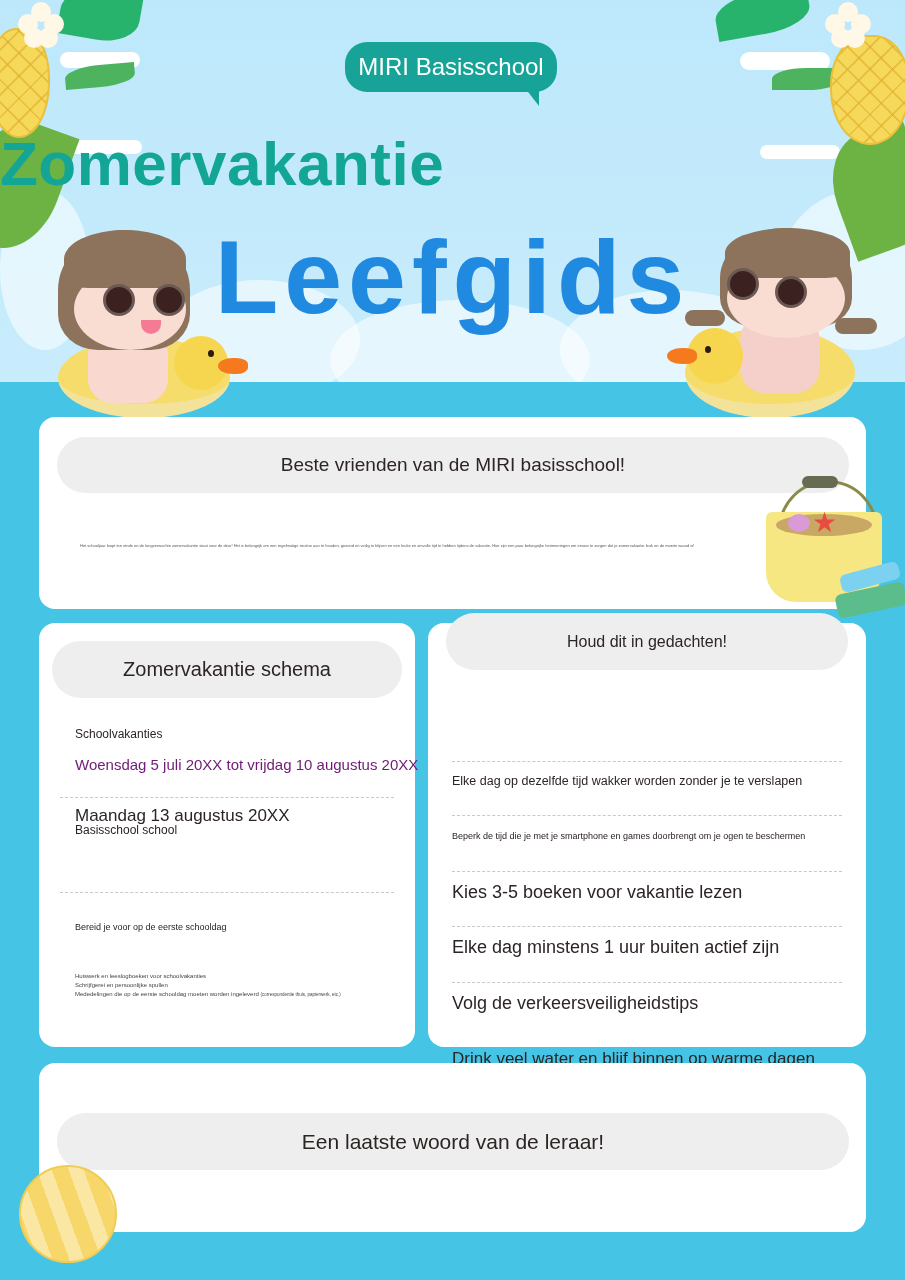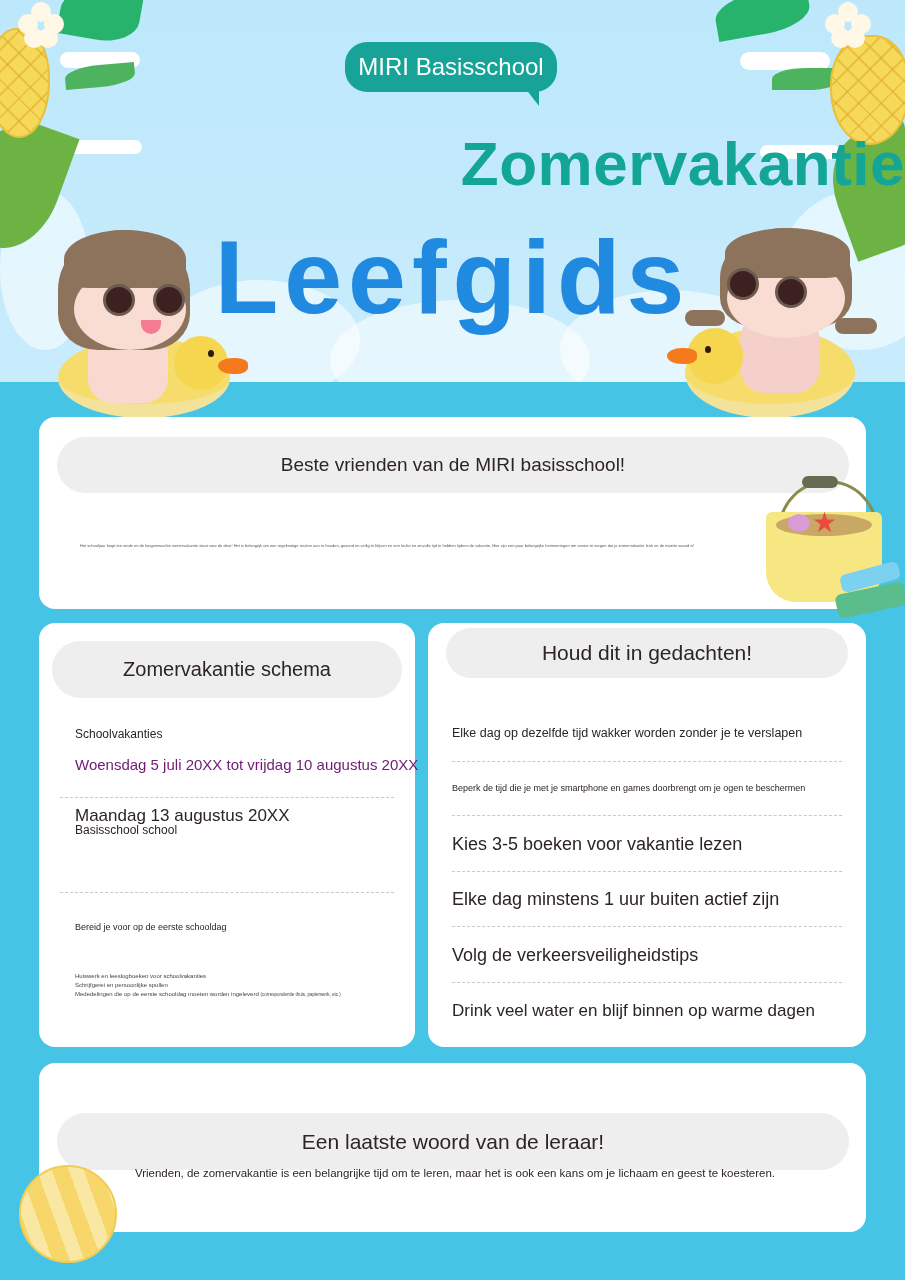--- a/index.html
+++ b/index.html
@@ -16,21 +16,21 @@
   .pineapple { position: absolute; background: #f6d85a; border-radius: 45% 45% 50% 50%; border: 2px solid #e9c03c;
     background-image: repeating-linear-gradient(45deg, transparent 0 14px, rgba(220,170,40,0.5) 14px 16px),
                       repeating-linear-gradient(-45deg, transparent 0 14px, rgba(220,170,40,0.5) 14px 16px); }
   .flower { position: absolute; width: 46px; height: 46px; }
   .flower span { position: absolute; width: 20px; height: 20px; background: #fff8e6; border-radius: 50%; }
 
   .bubble { position: absolute; left: 345px; top: 42px; width: 212px; height: 50px; background: #17a398; border-radius: 22px;
     display: flex; align-items: center; justify-content: center; color: #fff; font-size: 24px; }
   .bubble::after { content: ""; position: absolute; right: 18px; bottom: -14px; border-left: 14px solid transparent; border-top: 18px solid #17a398; }
 
-  .title1 { position: absolute; left: 0; width: 905px; top: 128px; text-align: right; font-size: 62px; font-weight: bold; color: #13a596; letter-spacing: 0.5px; }
+  .title1 { position: absolute; left: 0; width: 905px; top: 128px; text-align: left; font-size: 62px; font-weight: bold; color: #13a596; letter-spacing: 0.5px; }
   .title2 { position: absolute; left: 0; width: 905px; top: 218px; text-align: center; font-size: 104px; font-weight: bold; color: #2089e0; letter-spacing: 6px; }
 
   .kid { position: absolute; }
   .kid .ring { position: absolute; background: #f6dc6a; border-radius: 50%; border-bottom: 14px solid #f3e39a; }
   .kid .body { position: absolute; background: #f9d8cf; border-radius: 40% 40% 30% 30%; }
   .kid .head { position: absolute; background: #f9dcd2; border-radius: 50%; }
   .kid .hair { position: absolute; background: #8d735b; border-radius: 50% 50% 30% 30%; }
   .kid .lens { position: absolute; width: 32px; height: 32px; background: #3b2220; border-radius: 50%; border: 3px solid #6c5a52; }
   .kid .duck { position: absolute; background: #f7d64f; border-radius: 50%; }
   .kid .beak { position: absolute; background: #f57a1d; border-radius: 50% 40% 40% 50%; }
@@ -41,21 +41,21 @@
 
   .intro-text { position: absolute; left: 80px; top: 543px; width: 620px; font-size: 4px; color: #555; white-space: nowrap; overflow: hidden; }
 
   .label-sm { position: absolute; font-size: 12px; color: #2d2424; }
   .value-md { position: absolute; font-size: 15px; color: #701a75; }
   .value-lg { position: absolute; font-size: 17px; color: #2d2424; }
   .dash { position: absolute; border-top: 1px dashed #c9c9c9; height: 0; }
   .tiny { position: absolute; font-size: 6px; color: #444; line-height: 9px; }
   .tiny small { font-size: 4.5px; }
 
-  .tip { position: absolute; left: 452px; color: #2d2424; white-space: nowrap; }
+  .tip { position: absolute; left: 452px; color: #2d2424; white-space: nowrap; margin-top: 48px; }
 
   .closing { position: absolute; left: 70px; width: 770px; top: 1164px; text-align: center; font-size: 11.5px; line-height: 18px; color: #2d2424; }
   .ball { position: absolute; left: 19px; top: 1165px; width: 98px; height: 98px; border-radius: 50%; background: #f7d76a;
     background-image: repeating-linear-gradient(70deg, #f7d76a 0 16px, #fbe7a4 16px 30px); border: 2px solid #f1cc55; }
 </style>
 </head>
 <body>
 
 <div class="sky">
   <div class="cloud" style="left:60px;top:52px;width:80px;height:16px;"></div>
@@ -157,36 +157,35 @@
 <div class="value-lg" style="left:75px;top:806px;text-align:center;">Maandag 13 augustus 20XX</div>
 <div class="dash" style="left:60px;top:892px;width:334px;"></div>
 <div class="label-sm" style="left:75px;top:922px;font-size:9px;">Bereid je voor op de eerste schooldag</div>
 <div class="tiny" style="left:75px;top:972px;width:320px;">
   <div><span>Huiswerk en leeslogboeken voor schoolvakanties</span></div>
   <div><span>Schrijfgerei en persoonlijke spullen</span></div>
   <div><span>Mededelingen die op de eerste schooldag moeten worden ingeleverd</span> <small>(correspondentie thuis, papierwerk, etc.)</small></div>
 </div>
 
 <div class="card" style="left:428px;top:623px;width:438px;height:424px;"></div>
-<div class="pill" style="left:446px;top:628px;width:402px;height:50px;font-size:21px;">
+<div class="pill" style="left:446px;top:613px;width:402px;height:57px;font-size:16px;">
   <span>Houd dit in gedachten!</span>
 </div>
 <div class="tip" style="top:726px;font-size:12.5px;">Elke dag op dezelfde tijd wakker worden zonder je te verslapen</div>
 <div class="dash" style="left:452px;top:761px;width:390px;"></div>
 <div class="tip" style="top:783px;font-size:9px;">Beperk de tijd die je met je smartphone en games doorbrengt om je ogen te beschermen</div>
 <div class="dash" style="left:452px;top:815px;width:390px;"></div>
 <div class="tip" style="top:834px;font-size:18px;">Kies 3-5 boeken voor vakantie lezen</div>
 <div class="dash" style="left:452px;top:871px;width:390px;"></div>
 <div class="tip" style="top:889px;font-size:18px;">Elke dag minstens 1 uur buiten actief zijn</div>
 <div class="dash" style="left:452px;top:926px;width:390px;"></div>
 <div class="tip" style="top:945px;font-size:18px;">Volg de verkeersveiligheidstips</div>
 <div class="dash" style="left:452px;top:982px;width:390px;"></div>
 <div class="tip" style="top:1001px;font-size:17px;">Drink veel water en blijf binnen op warme dagen</div>
 
 <div class="card" style="left:39px;top:1063px;width:827px;height:169px;"></div>
 <div class="pill" style="left:57px;top:1081px;width:792px;height:57px;font-size:21px;margin-top:32px;">
   <span>Een laatste woord van de leraar!</span>
 </div>
 <div class="closing">
-  <div>Vrienden, de zomervakantie is een belangrijke tijd om te leren, maar het is ook een kans om je lichaam en geest te koesteren.</div>
 </div>
 
 <div class="ball"></div>
 
 </body></html>

